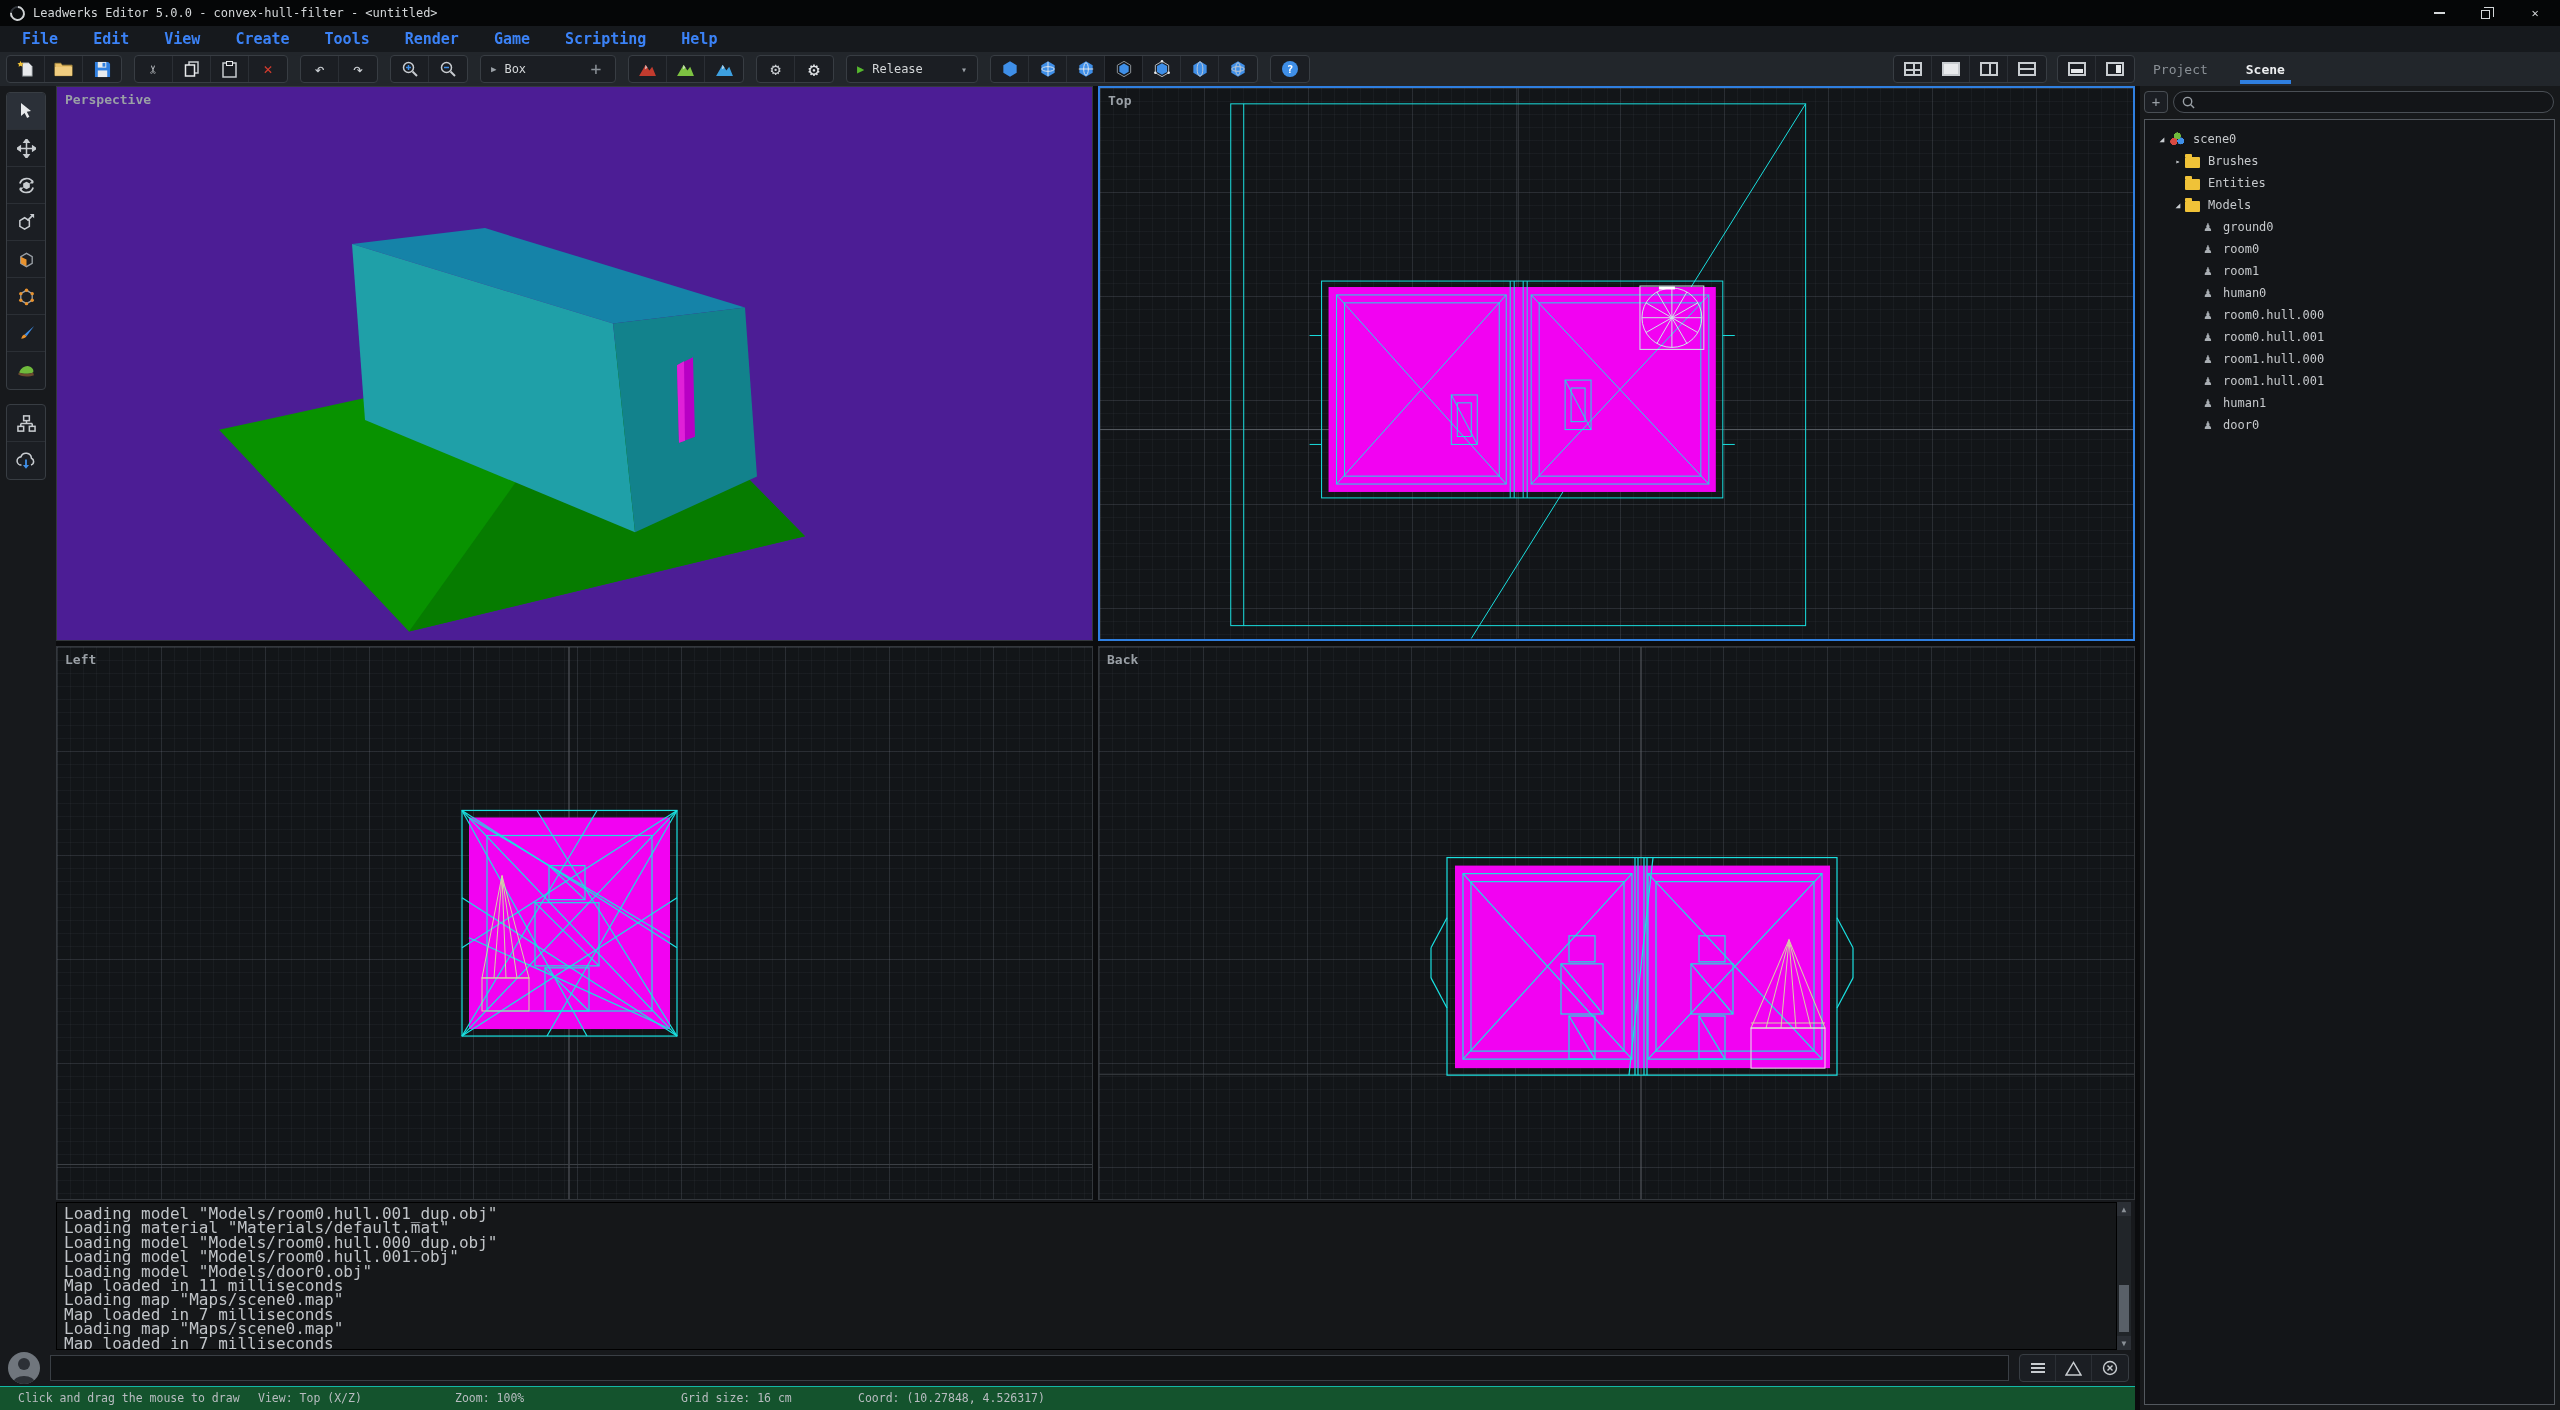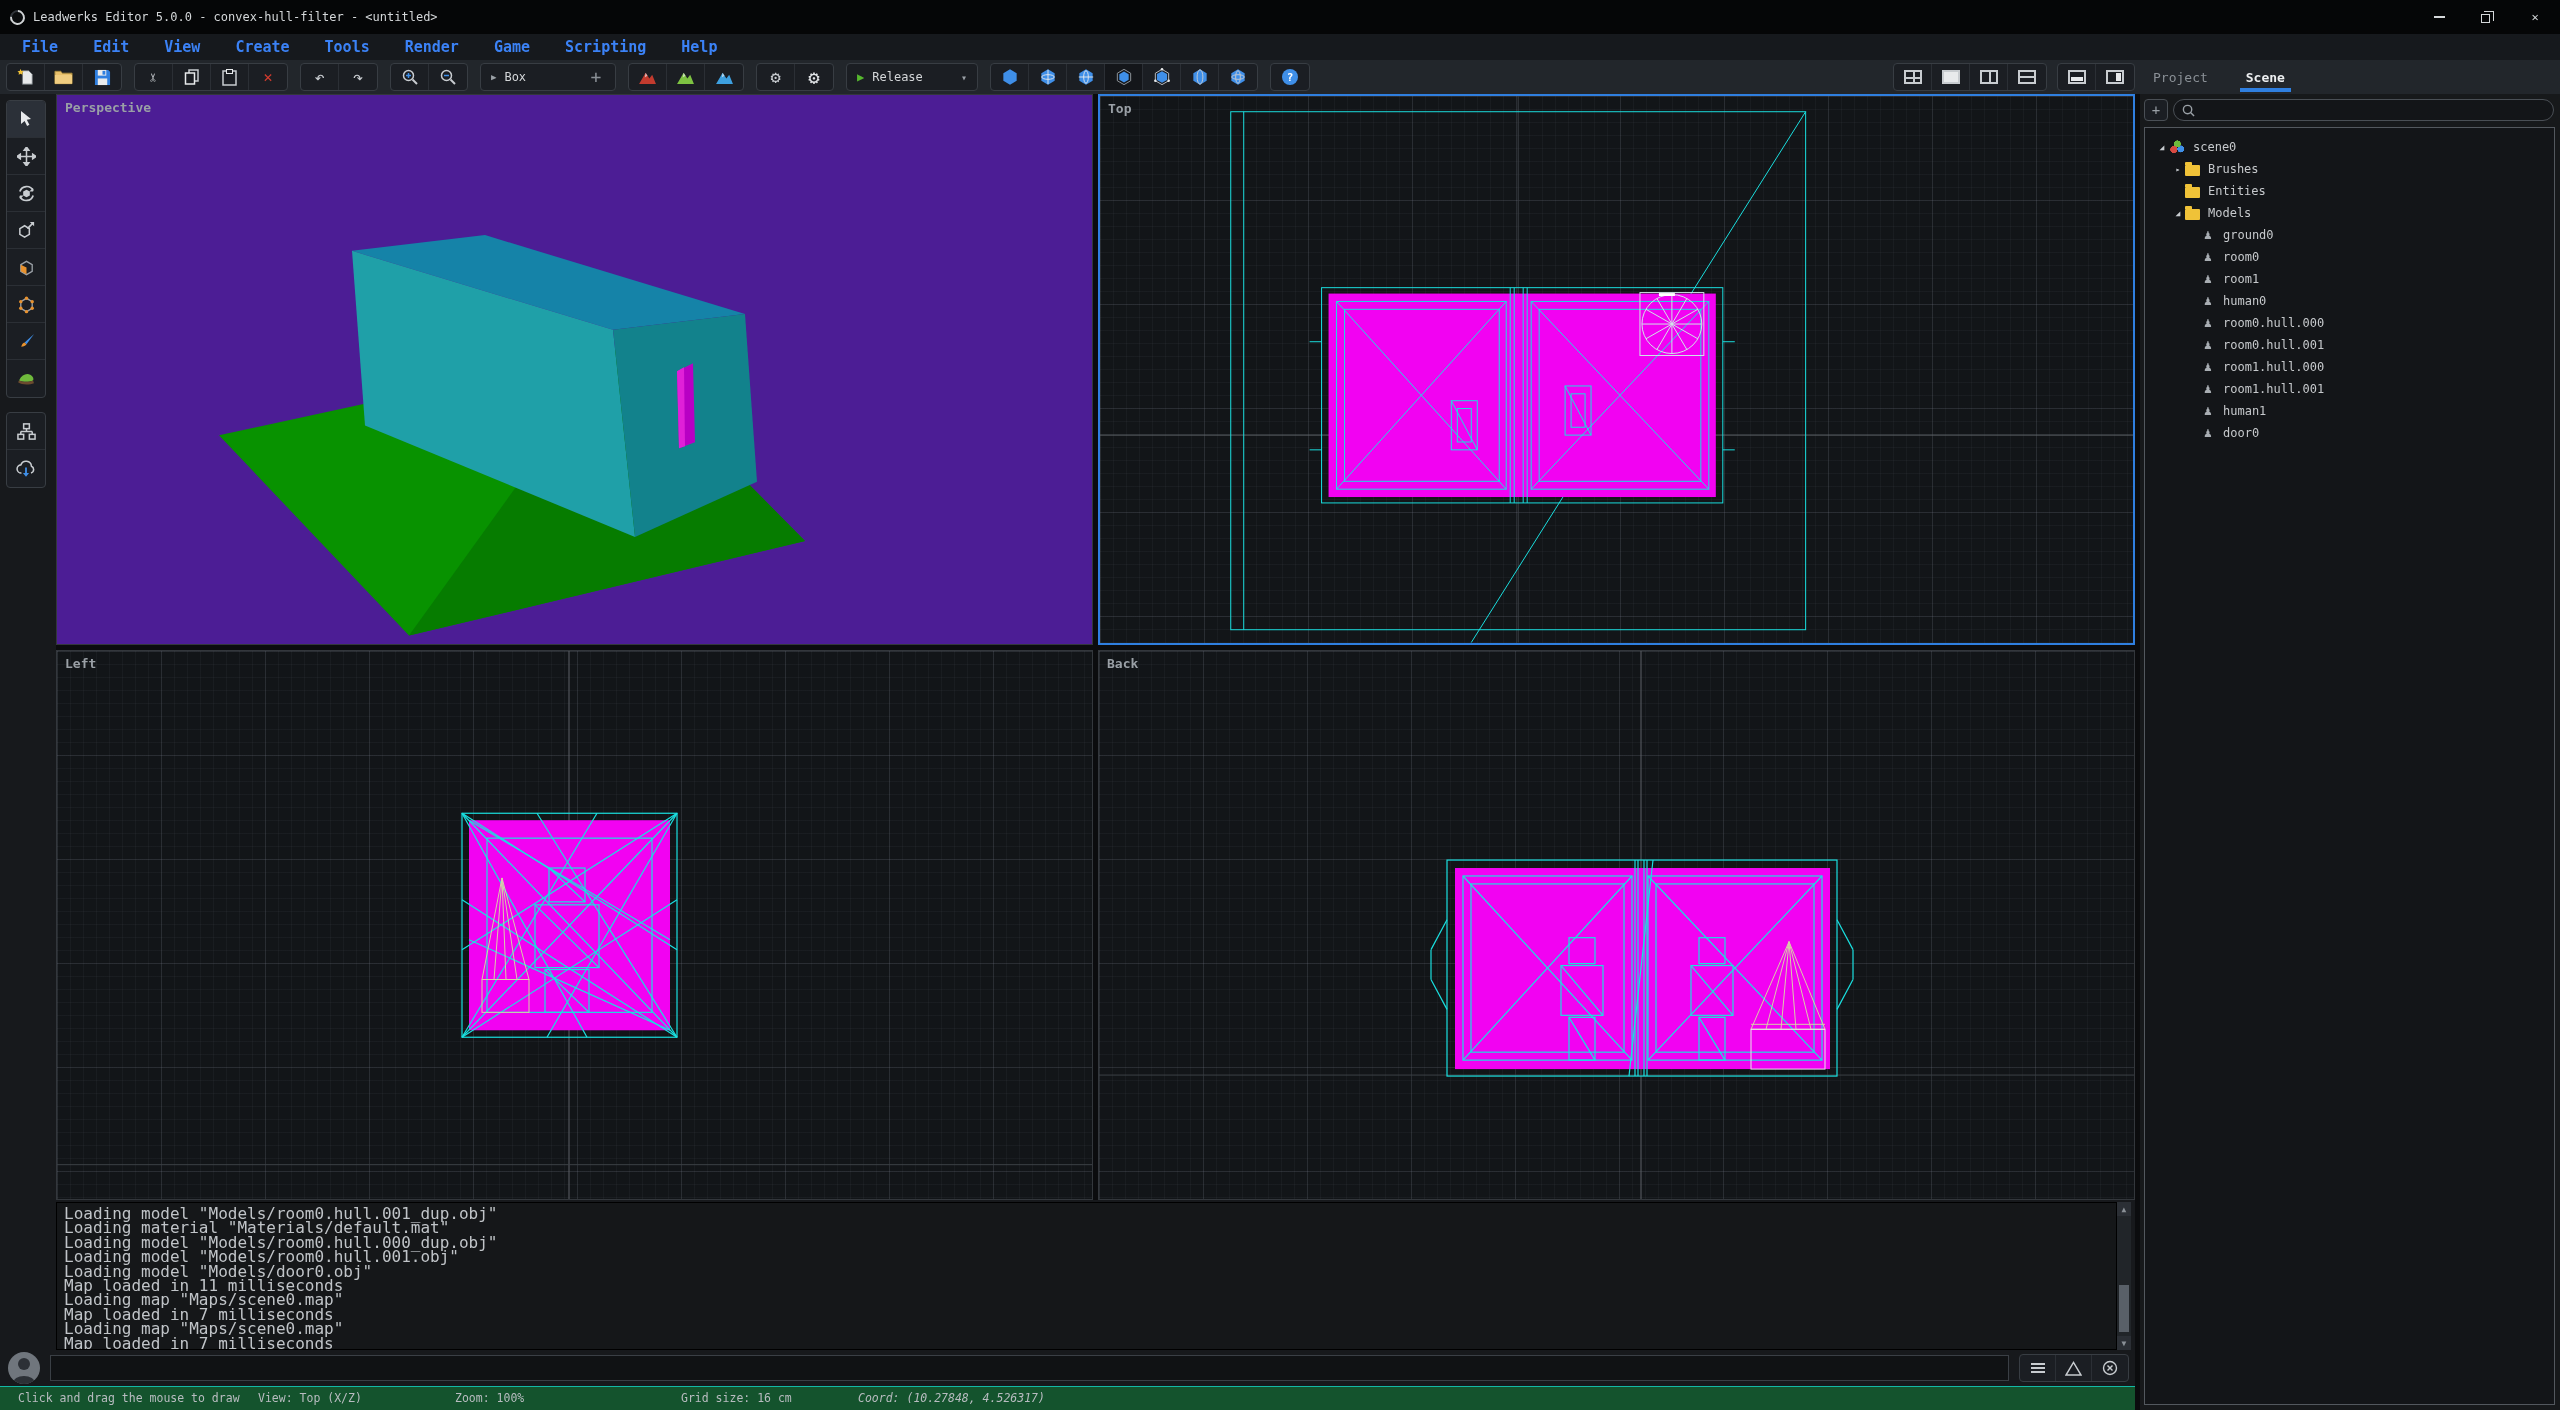--- a/index.html
+++ b/index.html
@@ -1,21 +1,21 @@
 <!DOCTYPE html>
 <html><head>
 <meta charset="utf-8">
 <style>
   html,body{margin:0;padding:0;background:#000;}
   *{box-sizing:border-box;}
   .app{width:2560px;height:1410px;display:flex;flex-direction:column;overflow:hidden;
        font-family:"DejaVu Sans Mono",monospace;color:#c6c9cc;background:#0b0c0e;}
 
   
-  .titlebar{height:34px;background:#050607;display:flex;align-items:center;padding:4px 8px;flex:0 0 auto;}
+  .titlebar{height:26px;background:#050607;display:flex;align-items:center;padding:4px 8px;flex:0 0 auto;}
   .logo{width:15px;height:15px;border-radius:50%;border:2px solid #cfd2d4;border-top-color:#30343a;
         margin:0 8px 0 2px;background:#0a0c0e;transform:rotate(-40deg);}
   .title-text{font-size:12px;color:#d4d7d9;}
   .win-controls{margin-left:auto;display:flex;align-items:center;gap:34px;padding-right:10px;}
   .win-btn{width:14px;height:14px;display:flex;align-items:center;justify-content:center;color:#d4d7d9;font-size:12px;cursor:default;}
   .min-glyph{width:11px;height:2px;background:#d4d7d9;}
   .restore-glyph{width:9px;height:9px;border:1px solid #d4d7d9;position:relative;margin-top:3px;margin-left:-3px;background:#050607;}
   .restore-glyph::before{content:"";position:absolute;left:2px;top:-4px;width:9px;height:9px;border:1px solid #d4d7d9;border-left:none;border-bottom:none;}
 
   
@@ -100,21 +100,21 @@
                  font-family:"DejaVu Sans Mono",monospace;font-size:12px;padding:0 8px;outline:none;margin-right:10px;}
   .log-btns{display:flex;height:28px;background:#1b1e23;border:1px solid #383d43;border-radius:4px;overflow:hidden;}
   .log-btn{width:36px;display:flex;align-items:center;justify-content:center;border-right:1px solid #2b2f35;cursor:pointer;}
   .log-btn:last-child{border-right:none;}
   .list-ico{width:14px;height:10px;border-top:2px solid #c8ccd0;border-bottom:2px solid #c8ccd0;position:relative;}
   .list-ico::before{content:"";position:absolute;left:0;right:0;top:2px;height:2px;background:#c8ccd0;}
 
   
   .statusbar{height:24px;flex:0 0 auto;background:#14532d;border-top:1px solid #14b8a6;position:relative;}
   .statusbar span{position:absolute;top:4px;font-size:11.5px;color:#b8bcc0;white-space:pre;}
-  .st-hint{left:18px;} .st-view{left:258px;} .st-zoom{left:455px;} .st-grid{left:657px;margin-left:24px;} .st-coord{left:858px;font-style:italic;}
+  .st-hint{left:18px;} .st-view{left:258px;} .st-zoom{left:455px;} .st-grid{left:657px;margin-left:24px;} .st-coord{left:858px;}
 
   
   .rpanel{width:425px;flex:0 0 auto;background:#17191b;border-left:5px solid #0b0c0e;display:flex;flex-direction:column;}
   .rpanel-toolrow{display:flex;align-items:center;padding:5px 6px 4px 4px;gap:5px;}
   .add-btn{width:24px;height:22px;border:1px solid #4a4f55;border-radius:4px;color:#9aa0a6;font-size:14px;
            display:flex;align-items:center;justify-content:center;background:#1b1e23;cursor:pointer;flex:0 0 auto;}
   .search-pill{flex:1;height:22px;border:1px solid #4a4f55;border-radius:11px;background:#131518;display:flex;align-items:center;padding:0 8px;gap:6px;}
   .search-pill input{flex:1;background:transparent;border:none;outline:none;color:#d4d7d9;font-family:"DejaVu Sans Mono",monospace;font-size:12px;}
   .tree-box{flex:1;margin:2px 5px 5px 4px;border:1px solid #53585e;background:#131518;padding-top:8px;overflow:hidden;}
   .tree-row{height:22px;display:flex;align-items:center;font-size:12px;color:#c6c9cc;cursor:pointer;}

